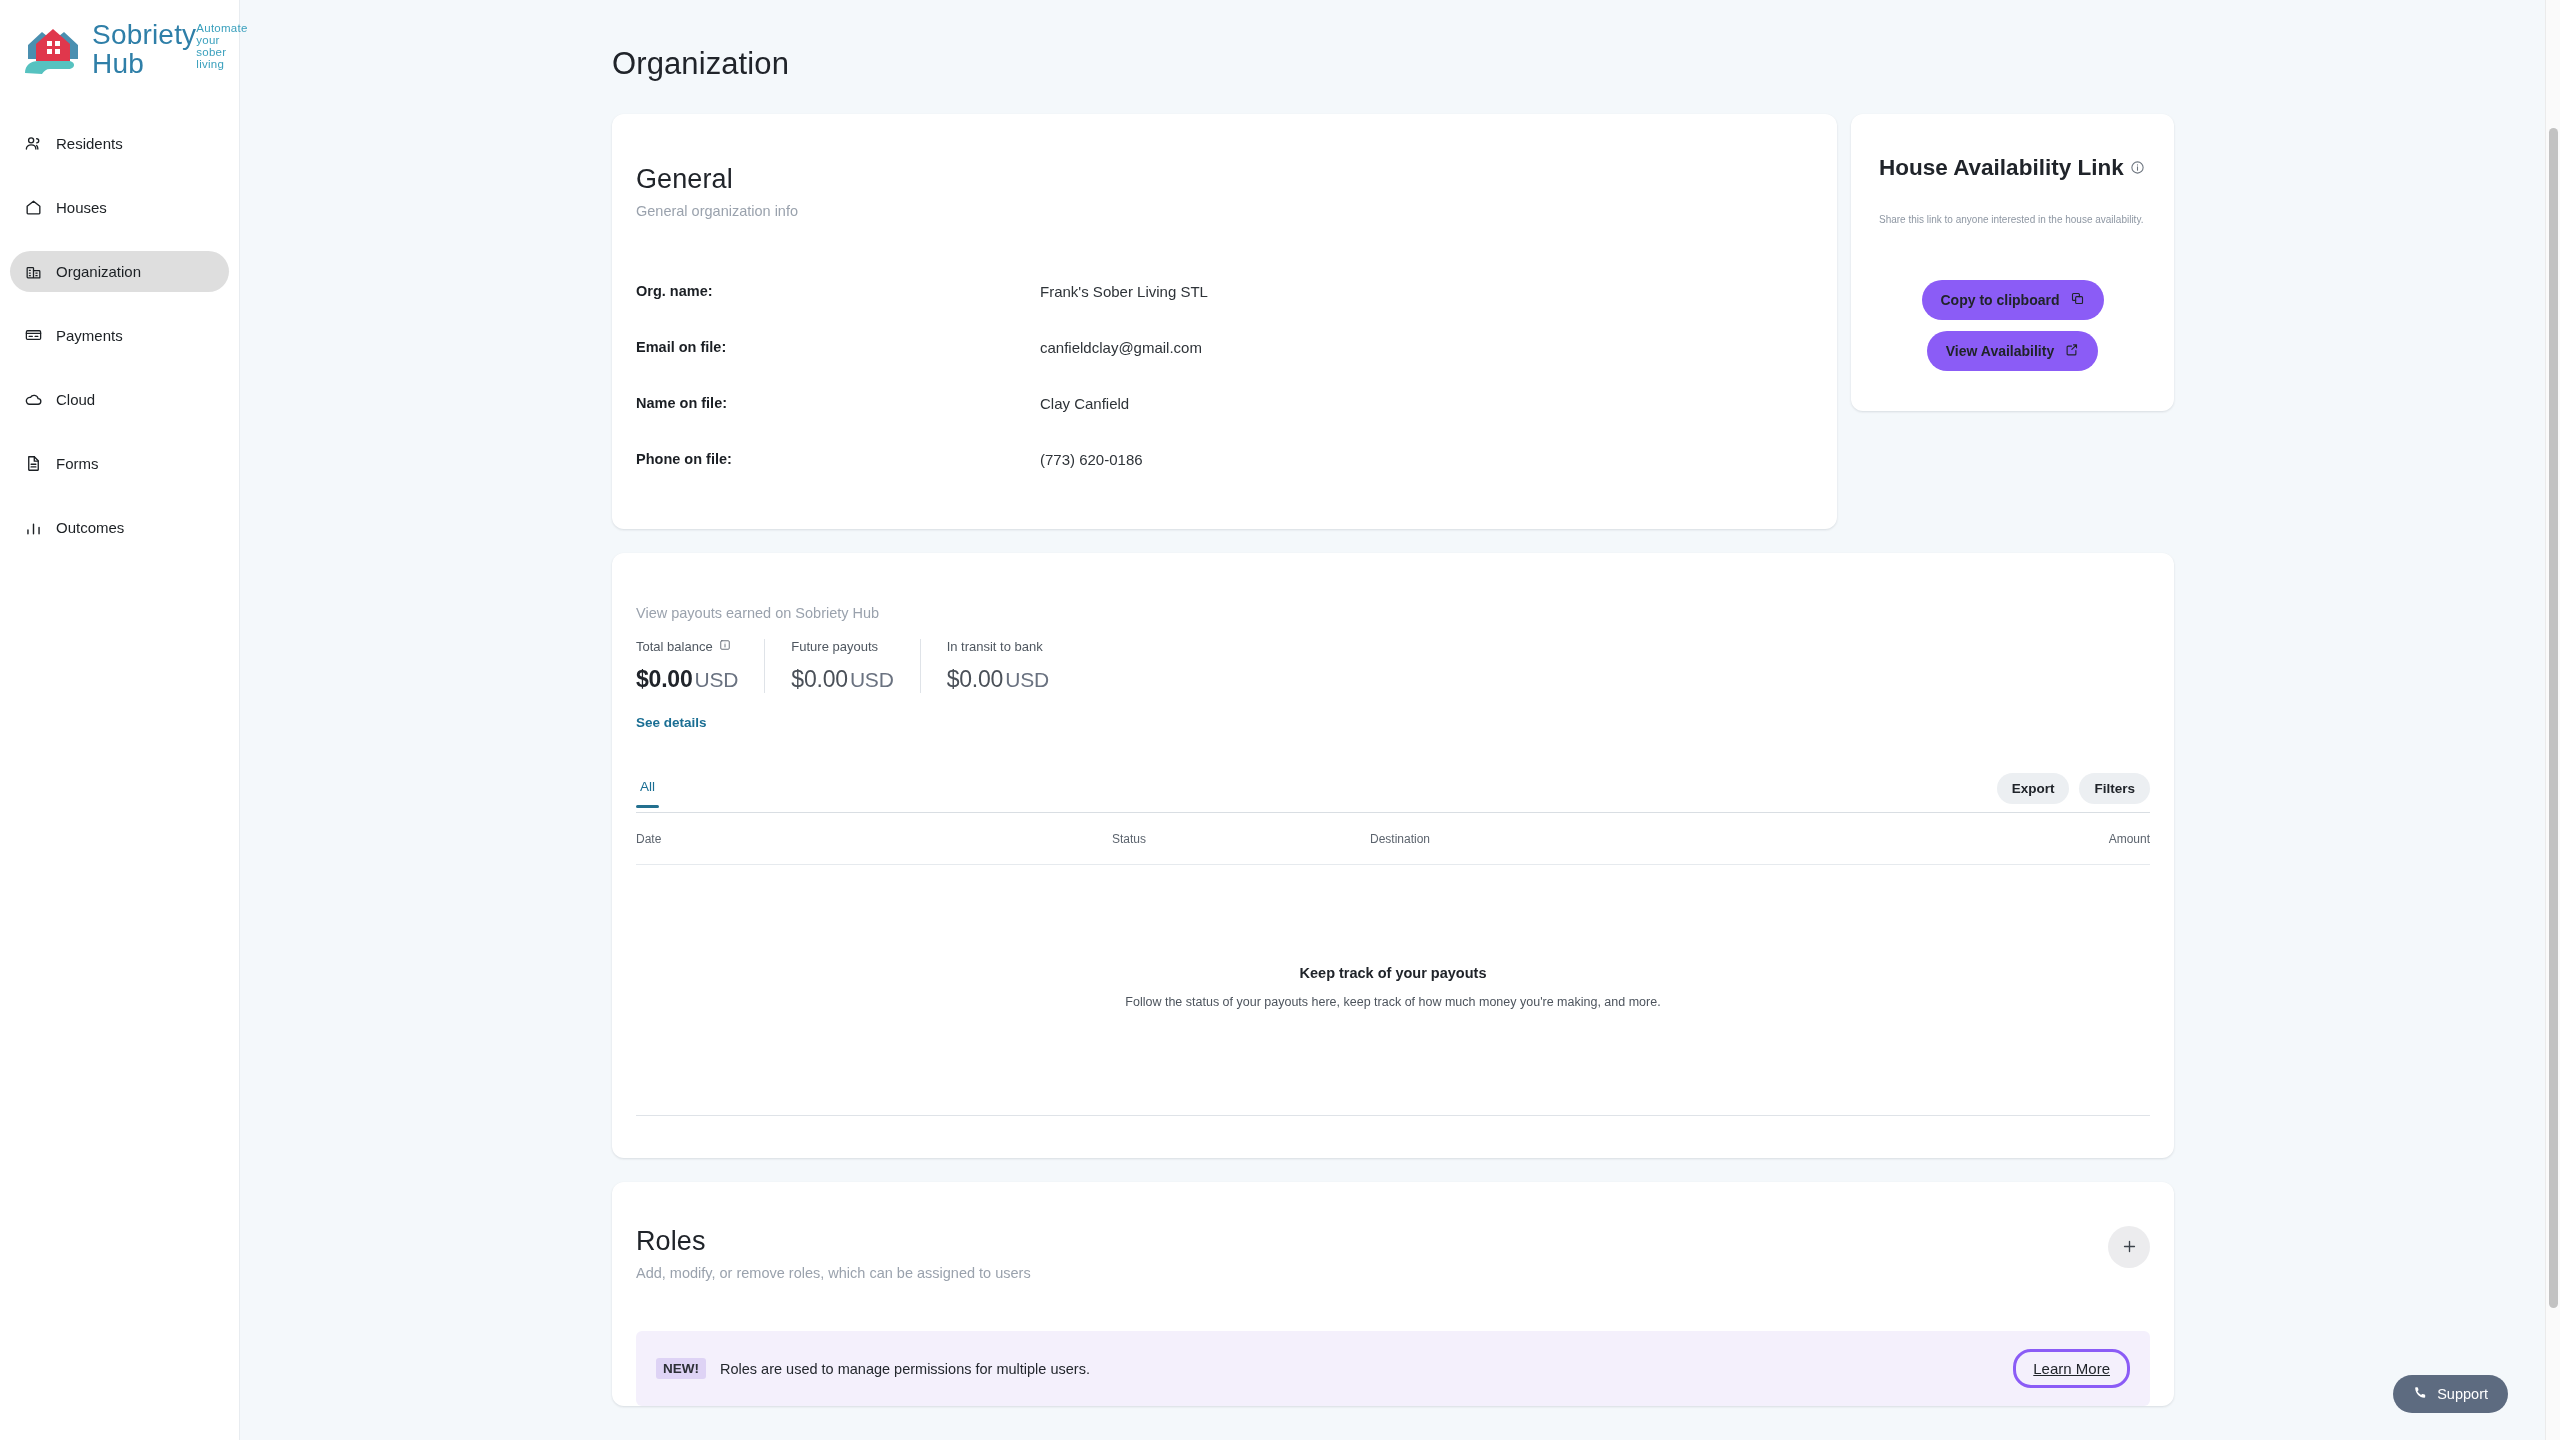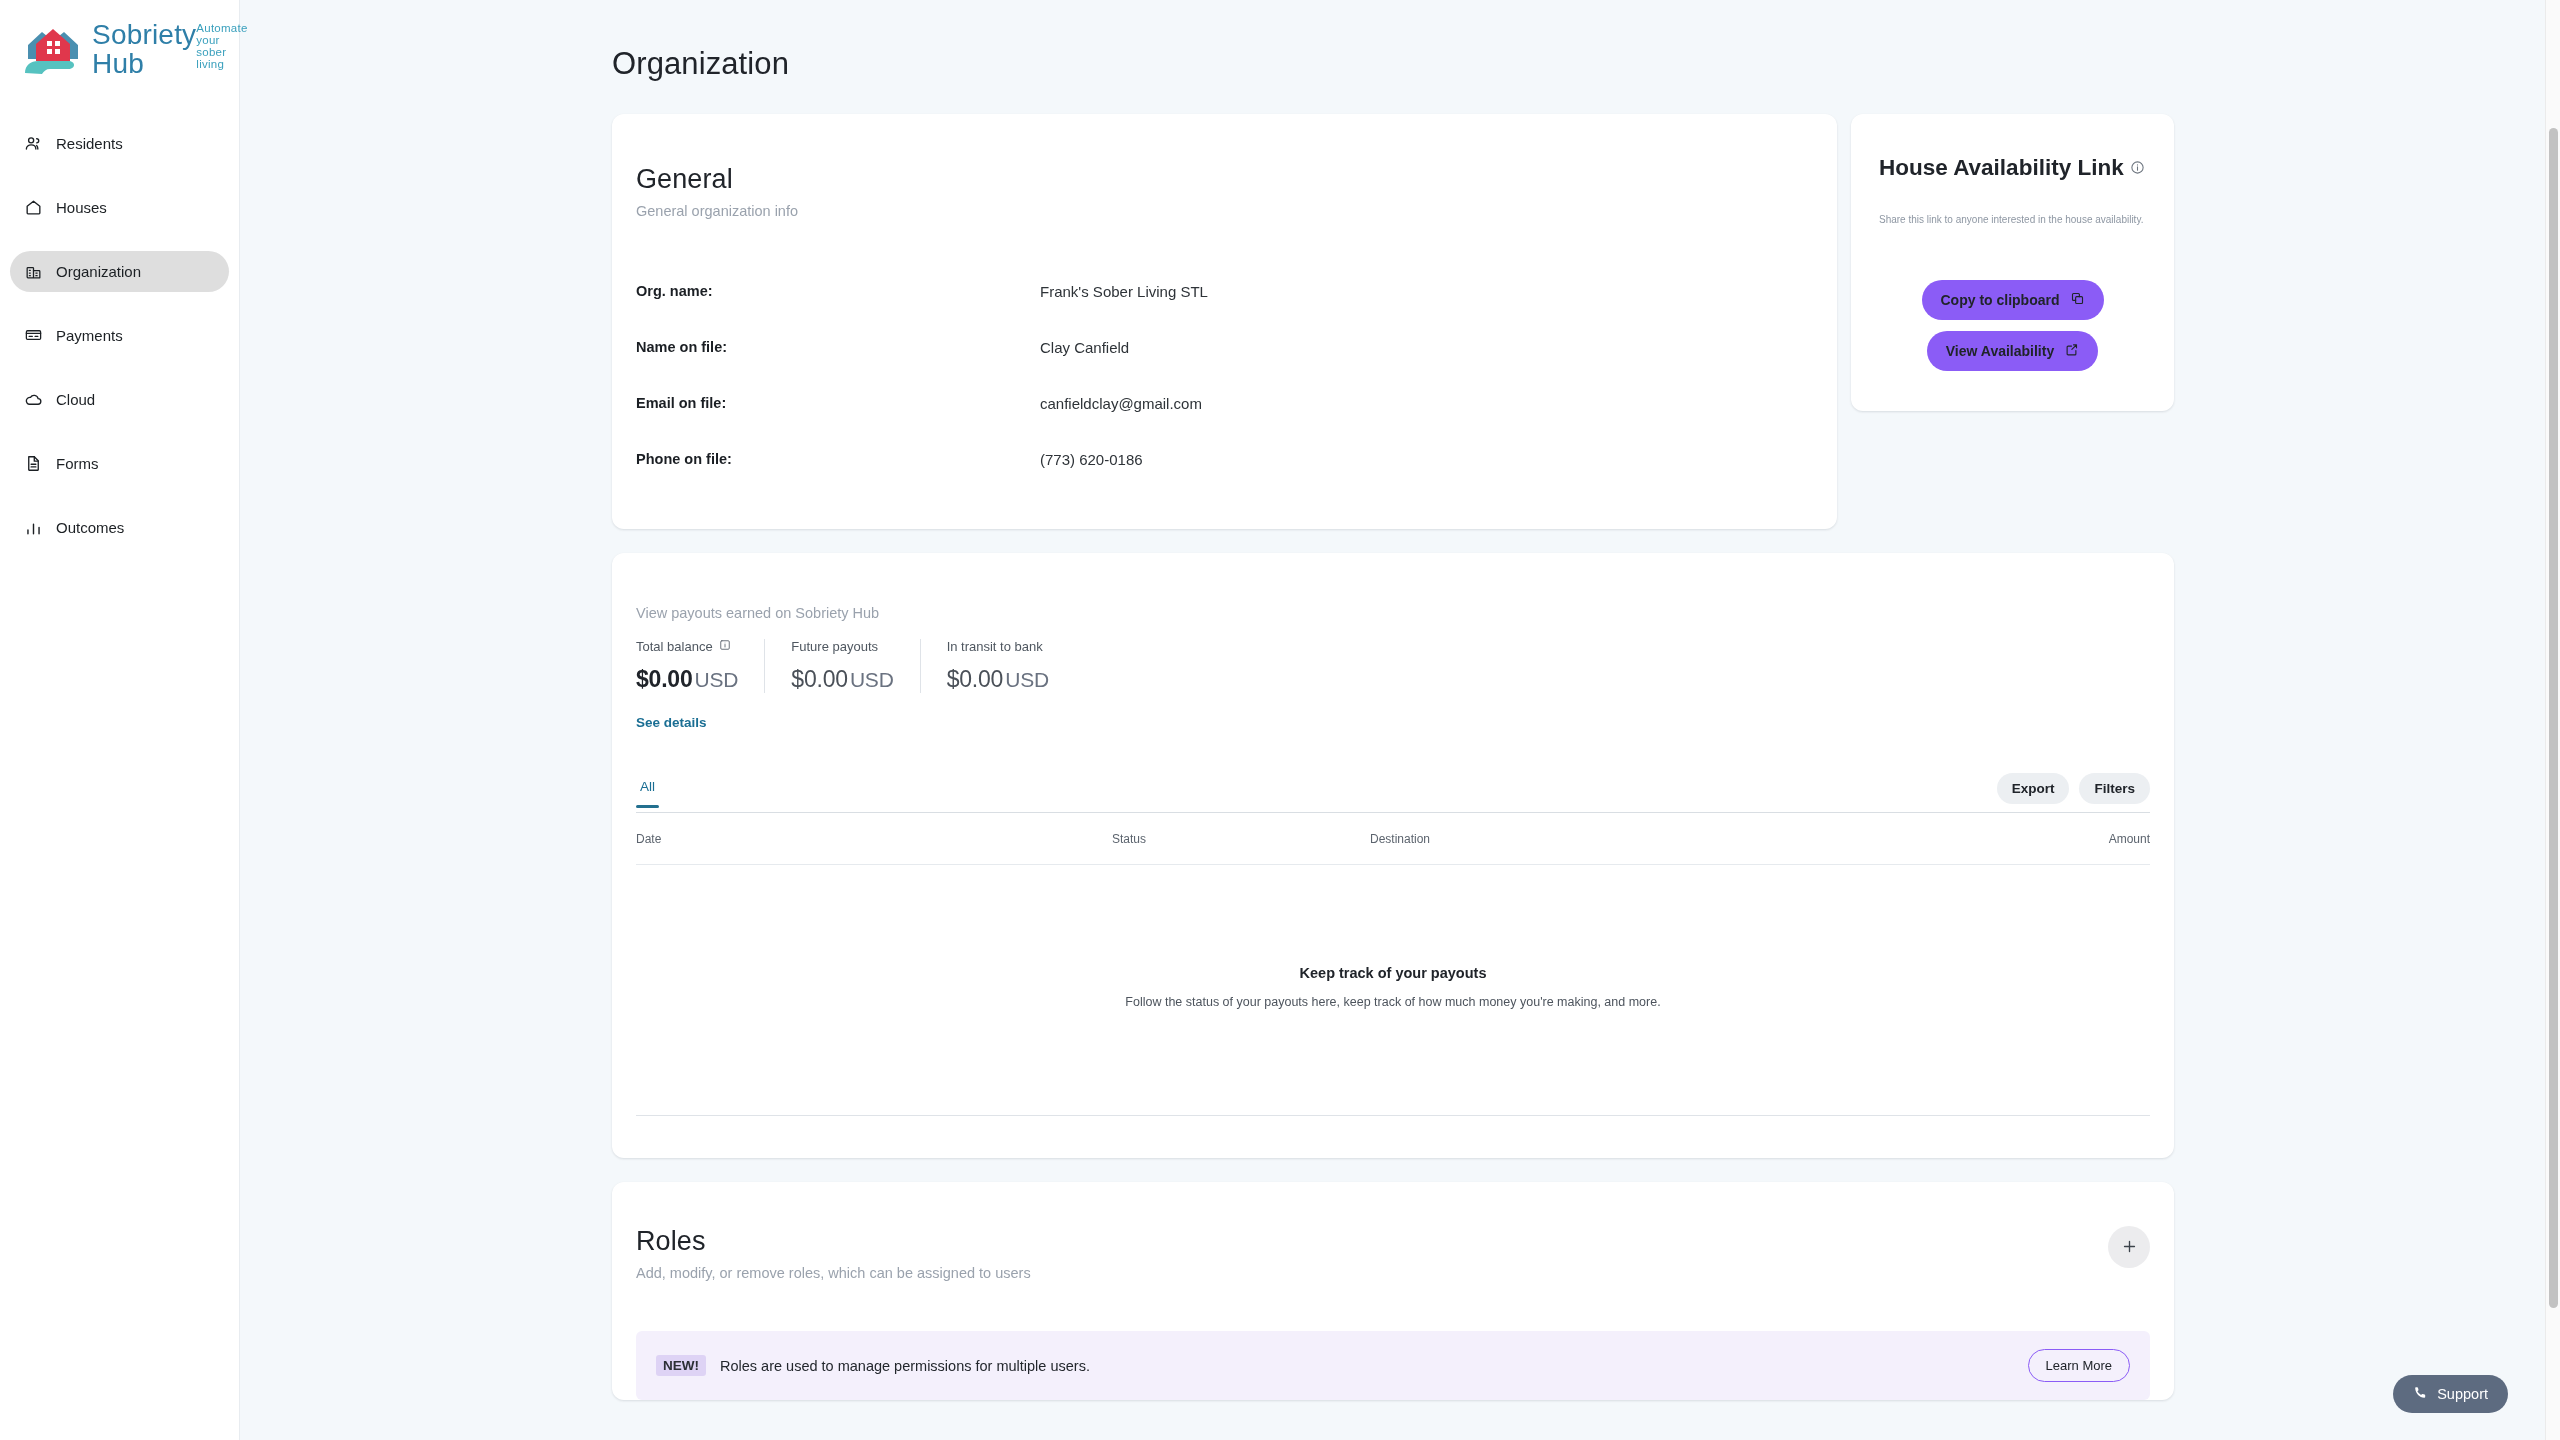--- a/index.html
+++ b/index.html
@@ -169,23 +169,23 @@
     padding: 18px 20px;
   }
   .banner-left { display: flex; align-items: center; gap: 14px; }
   .badge-new {
     background: #ded3f5; color: #2c2f36;
     font-size: 13.5px; font-weight: 700;
     padding: 3px 7px; border-radius: 3px;
   }
   .banner-txt { font-size: 14.5px; color: #23272d; }
   .learn-btn {
-    background: transparent; border: 1px solid #8b5cf6; border-radius: 18px;
-    font-family: inherit; font-size: 13px; color: #20242a; font-weight: 400;
-    padding: 8px 17px; cursor: pointer;
+    background: transparent; border: 3px solid #8b5cf6; border-radius: 18px;
+    font-family: inherit; font-size: 15px; color: #20242a; font-weight: 400;
+    padding: 8px 17px; cursor: pointer; text-decoration: underline;
   }
 
   
   .support {
     position: absolute; right: 52px; bottom: 27px;
     background: #5d6b80; color: #ffffff;
     border: 0; border-radius: 20px;
     display: flex; align-items: center; gap: 9px;
     font-family: inherit; font-size: 14.5px; font-weight: 400;
     padding: 10px 20px; cursor: pointer; z-index: 30;
@@ -312,26 +312,26 @@
           <div class="hd">
             <div class="h2">General</div>
             <div class="sub">General organization info</div>
           </div>
           <div class="fields">
             <div class="f-row">
               <div class="f-label">Org. name:</div>
               <div class="f-value">Frank's Sober Living STL</div>
             </div>
             <div class="f-row">
+              <div class="f-label">Email on file:</div>
+              <div class="f-value">canfieldclay@gmail.com</div>
+            </div>
+            <div class="f-row">
               <div class="f-label">Name on file:</div>
               <div class="f-value">Clay Canfield</div>
-            </div>
-            <div class="f-row">
-              <div class="f-label">Email on file:</div>
-              <div class="f-value">canfieldclay@gmail.com</div>
             </div>
             <div class="f-row">
               <div class="f-label">Phone on file:</div>
               <div class="f-value">(773) 620-0186</div>
             </div>
           </div>
         </section>
 
         <section class="card card-house">
           <div class="h3">

